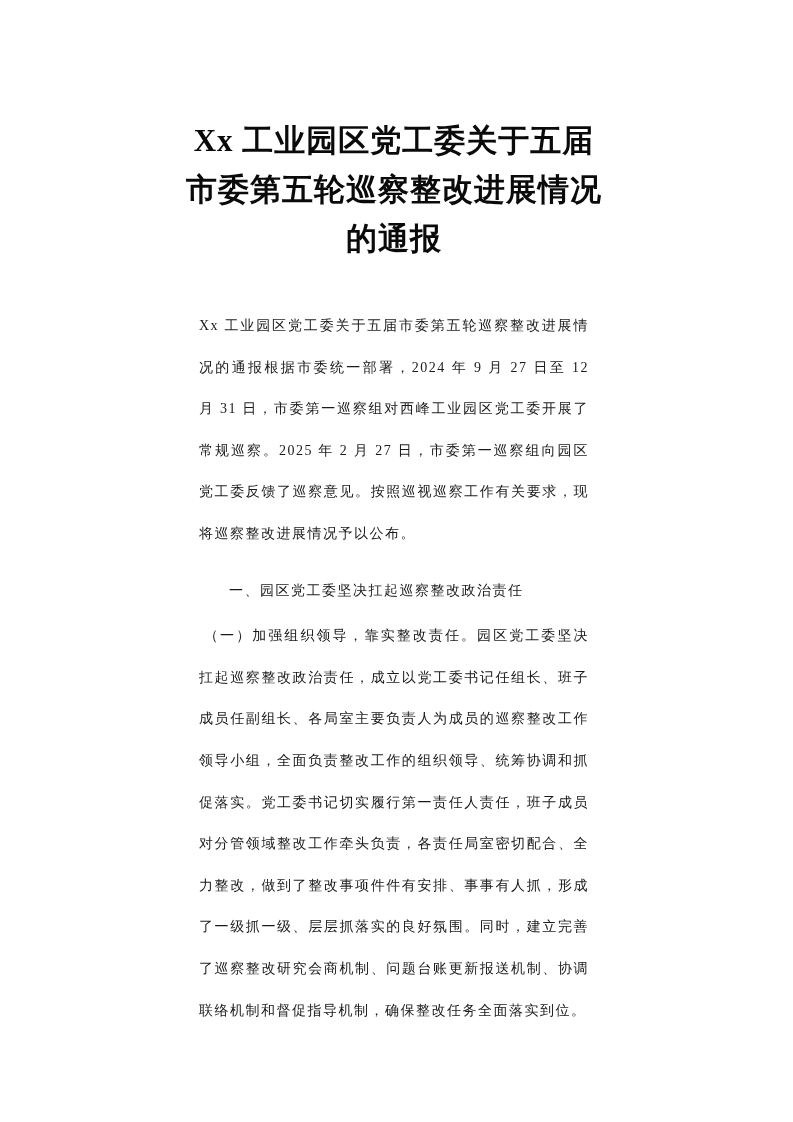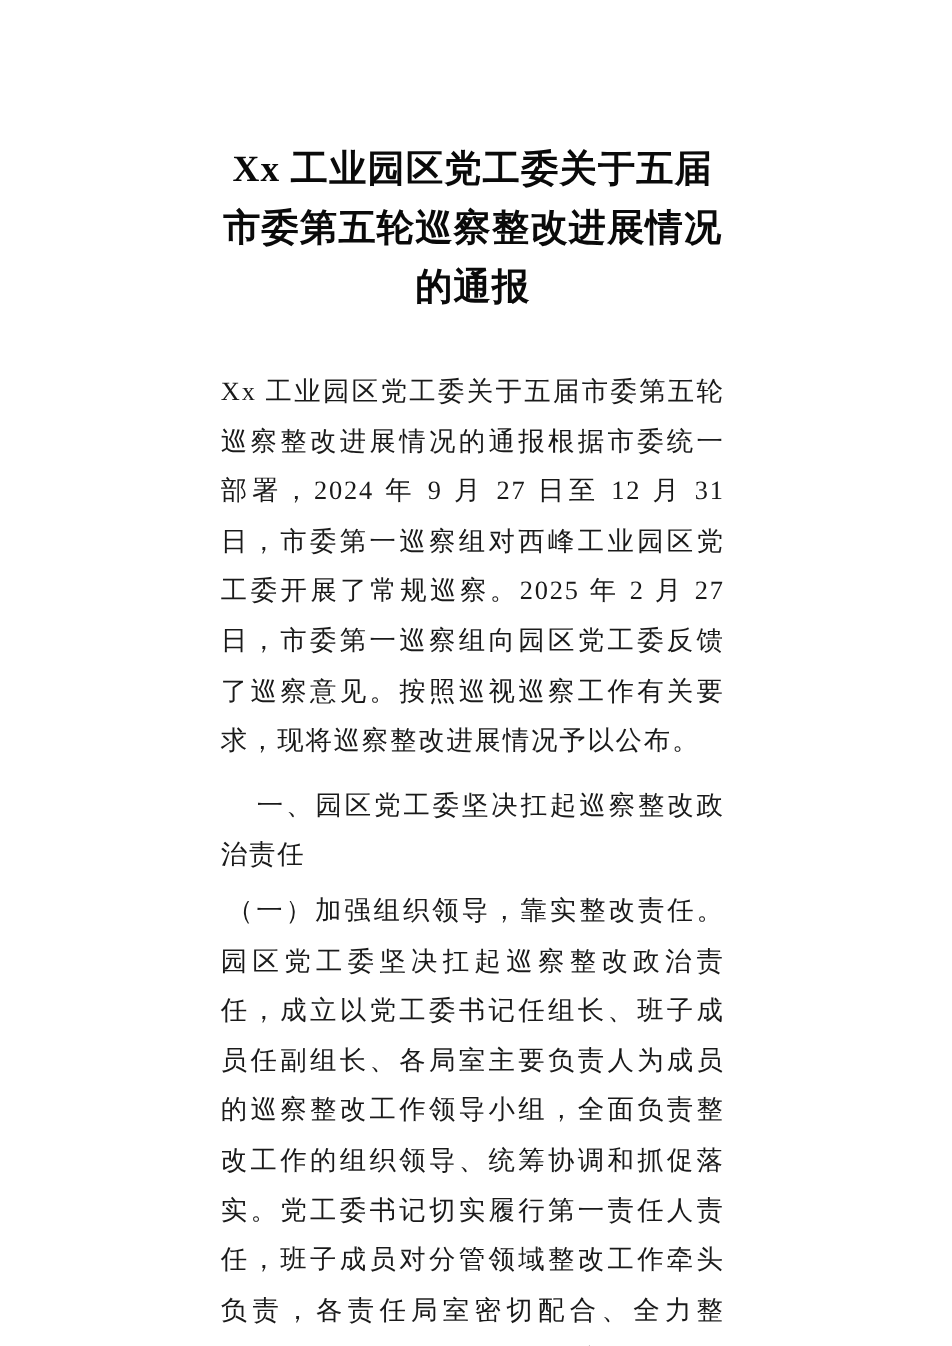--- a/index.html
+++ b/index.html
@@ -23,40 +23,41 @@
     margin: 0 0 42px 0;
     font-size: 31px;
     font-weight: bold;
     line-height: 49px;
     text-align: center;
     letter-spacing: 1px;
     color: #0a0a0a;
     font-family: "Liberation Serif", "DejaVu Serif", serif;
   }
   .para {
-    margin: 0;
-    font-size: 22px;
+    margin: 15px;
+    font-size: 14px;
     line-height: 41.6px;
     letter-spacing: 1.5px;
     text-align: justify;
     text-justify: inter-ideograph;
     word-break: break-all;
     color: #1a1a1a;
   }
   .para.intro {
     text-indent: 0;
   }
   .para.heading {
     text-indent: 30px;
     margin-top: 12px;
     margin-bottom: 5px;
   }
   .para.item {
     text-indent: 5px;
     margin-top: 2px;
+    font-family: Liberation Mono, monospace;
   }
 </style>
 </head>
 <body>
 
 <div class="page">
   <h1 class="doc-title">Xx 工业园区党工委关于五届市委第五轮巡察整改进展情况的通报</h1>
 
   <p class="para intro">Xx 工业园区党工委关于五届市委第五轮巡察整改进展情况的通报根据市委统一部署，2024 年 9 月 27 日至 12 月 31 日，市委第一巡察组对西峰工业园区党工委开展了常规巡察。2025 年 2 月 27 日，市委第一巡察组向园区党工委反馈了巡察意见。按照巡视巡察工作有关要求，现将巡察整改进展情况予以公布。</p>
 

